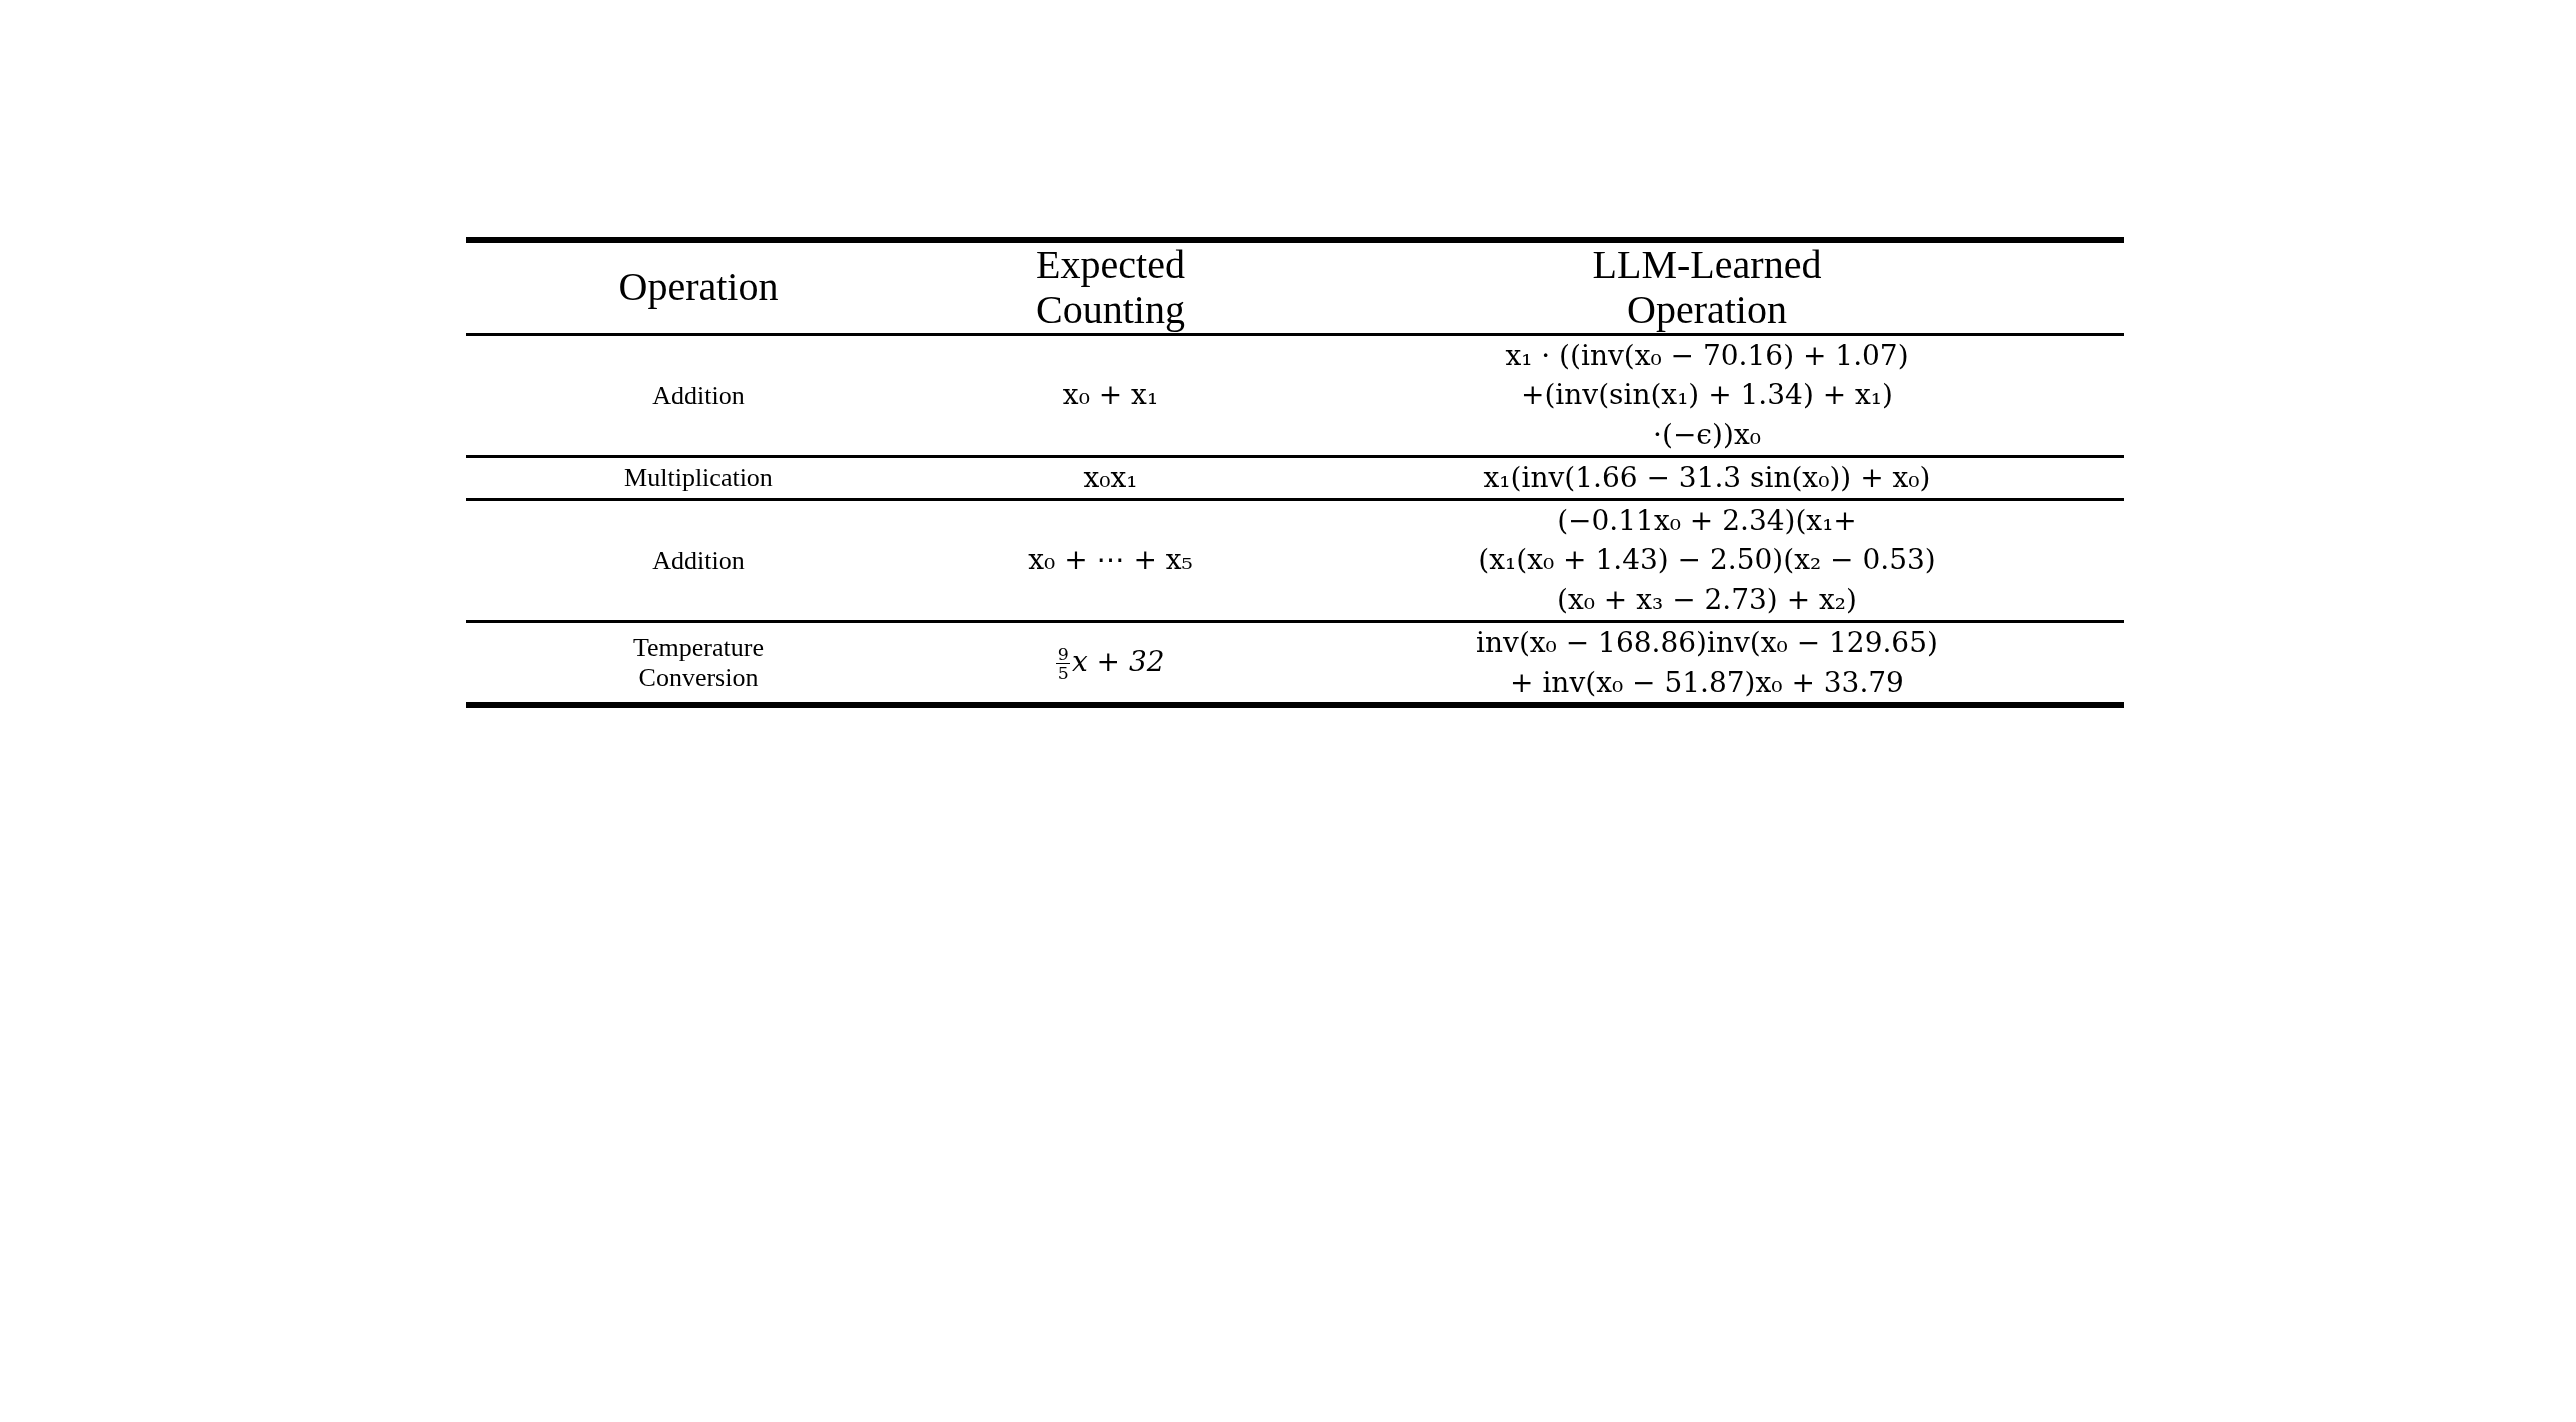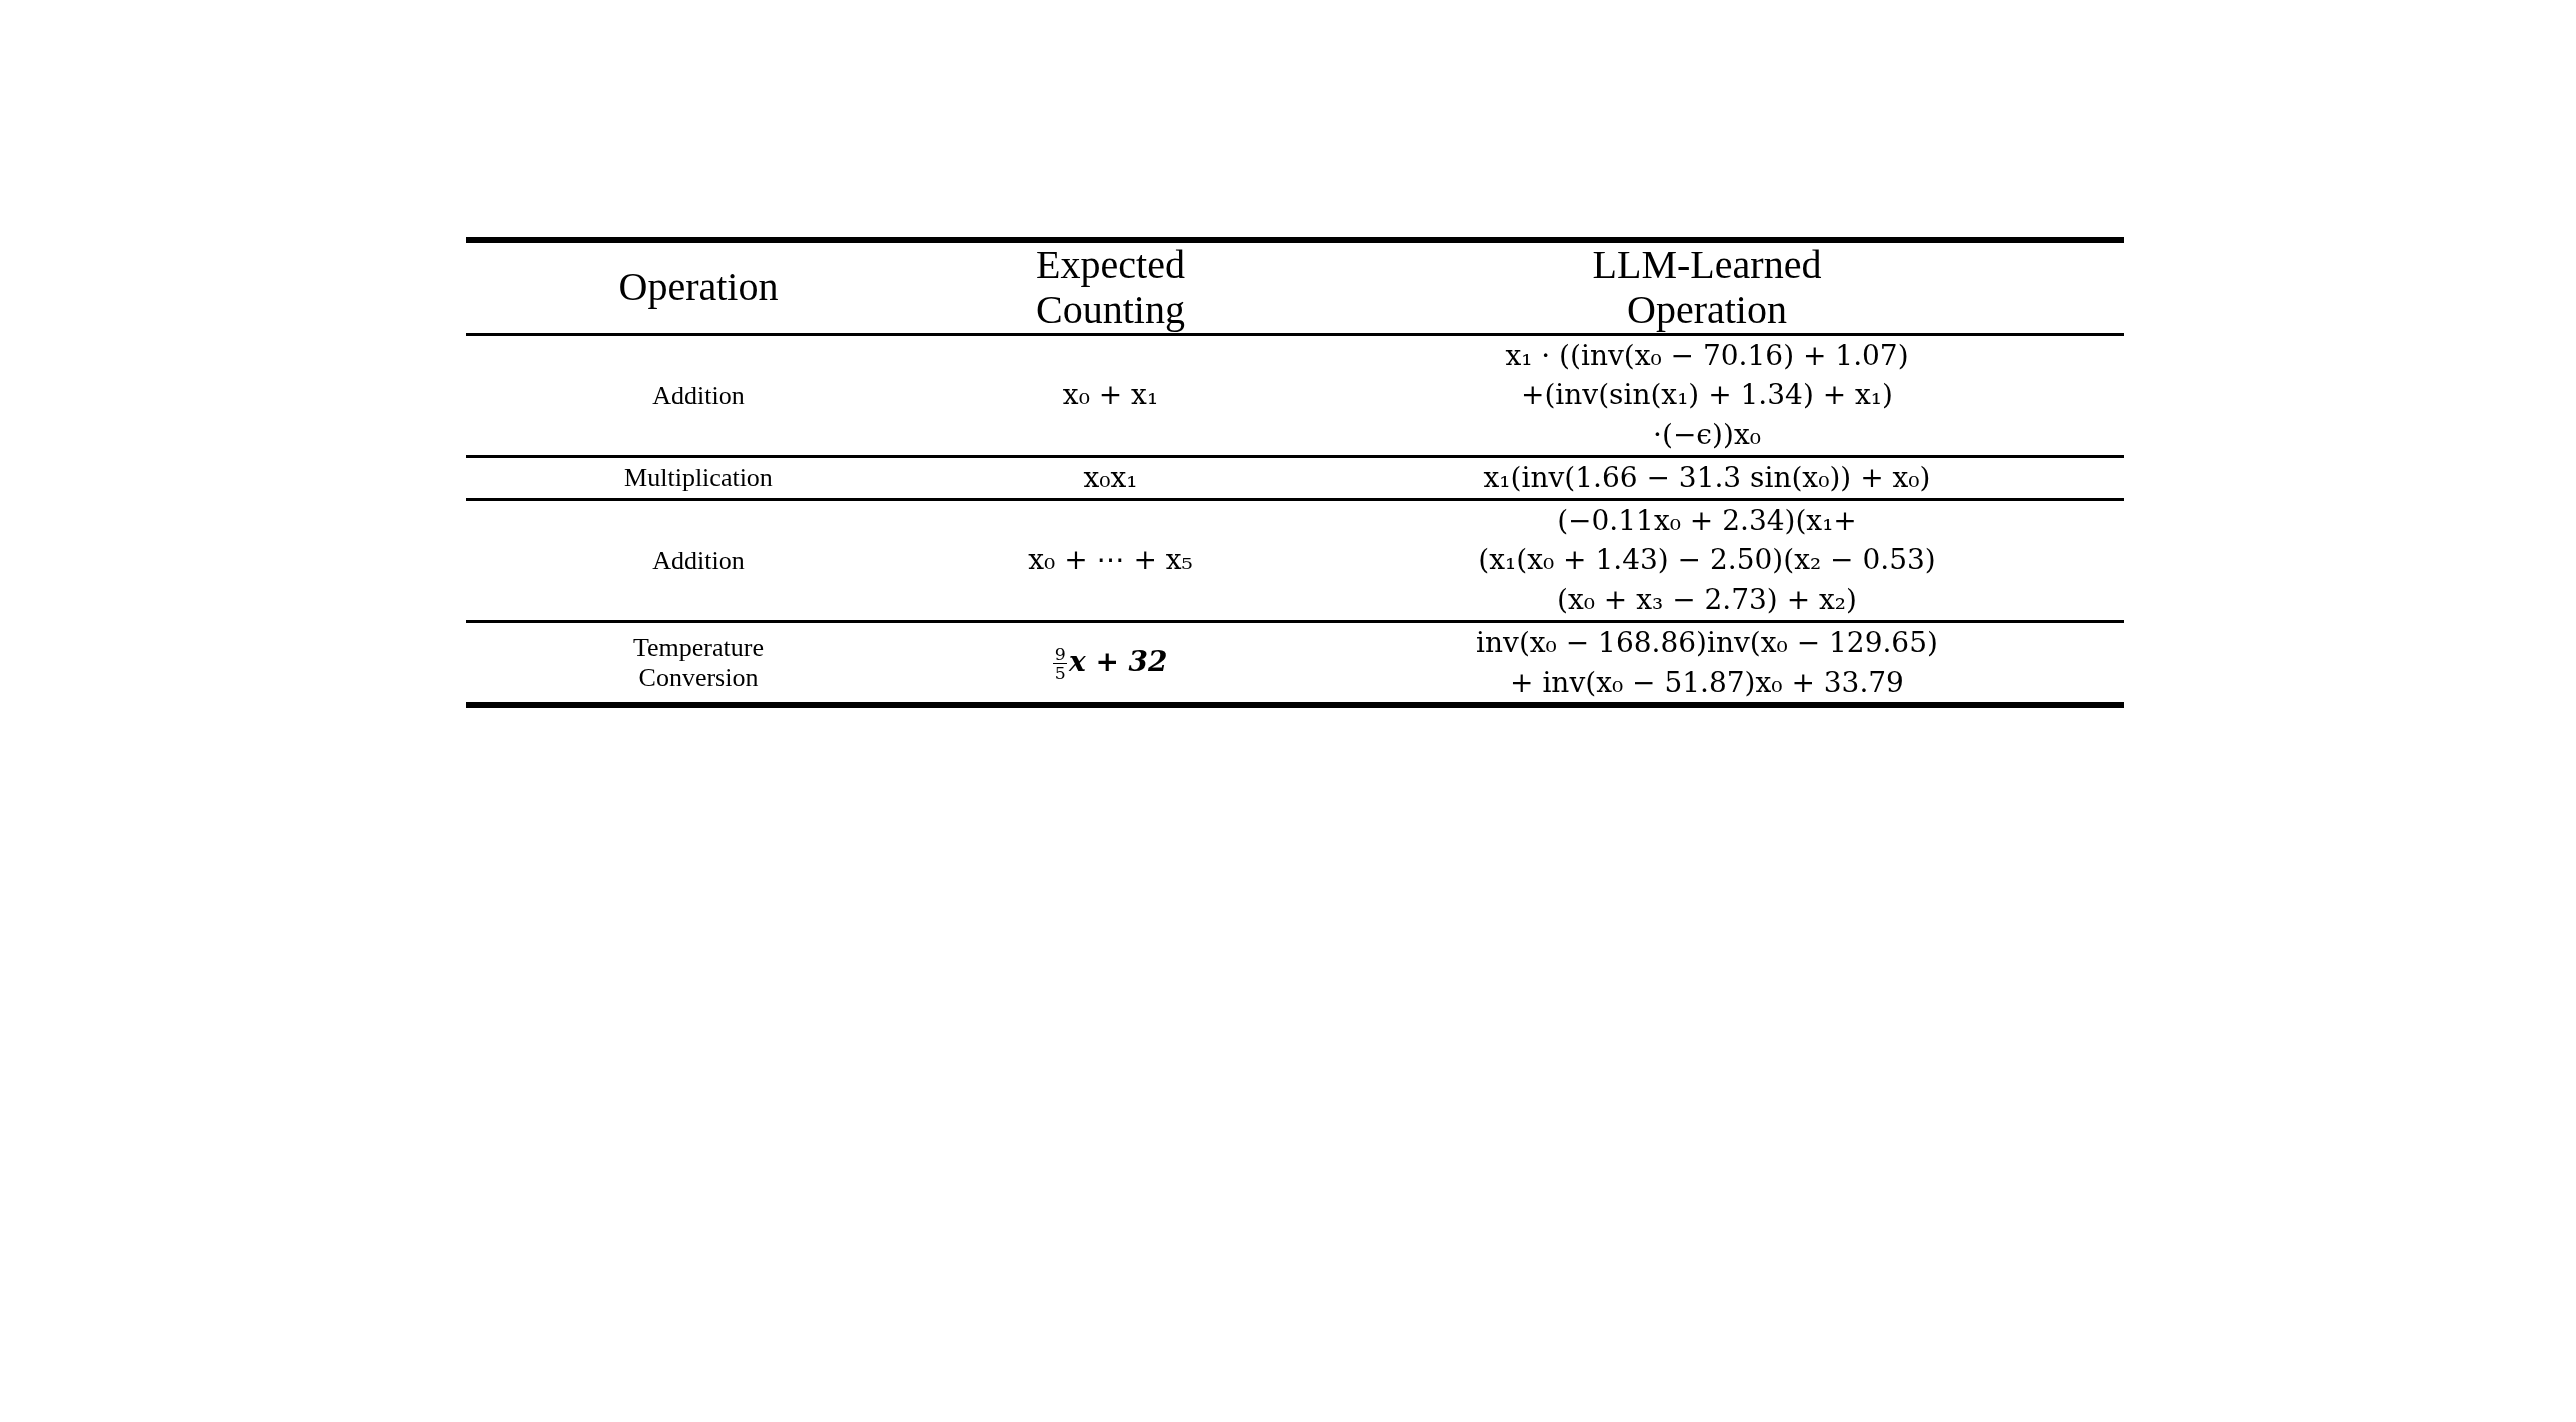--- a/index.html
+++ b/index.html
@@ -103,21 +103,21 @@
     text-align: center;
     font-size: 0.62em;
     line-height: 1.05;
     position: relative;
     top: -0.02em;
     margin-right: 0.10em;
   }
   .frac .num { display: block; padding: 0 0.08em; }
   .frac .den { display: block; border-top: 1.8px solid #000; padding: 0 0.08em; }
 
-  .var { font-style: italic; font-family: "DejaVu Serif","Liberation Serif",serif; font-weight: bold; }
+  .var { font-style: italic; font-family: "DejaVu Serif","Liberation Serif",serif; }
 </style>
 </head>
 <body>
 
 <div class="page">
   <div class="table-wrap">
     <table class="booktabs">
       <colgroup>
         <col class="c-op">
         <col class="c-exp">

